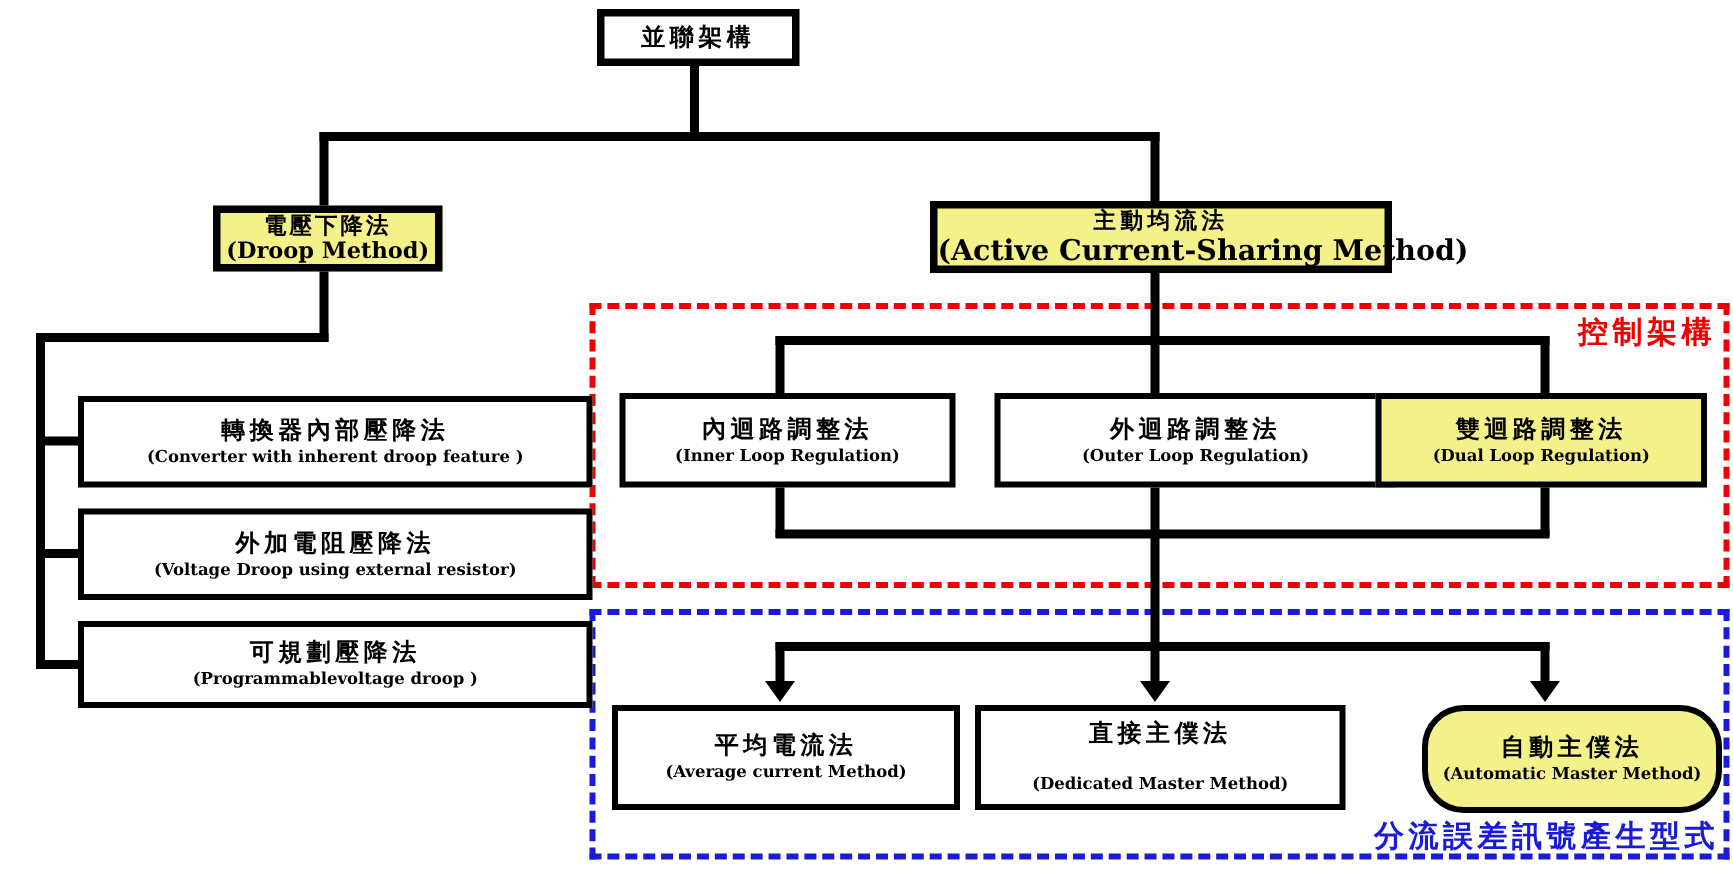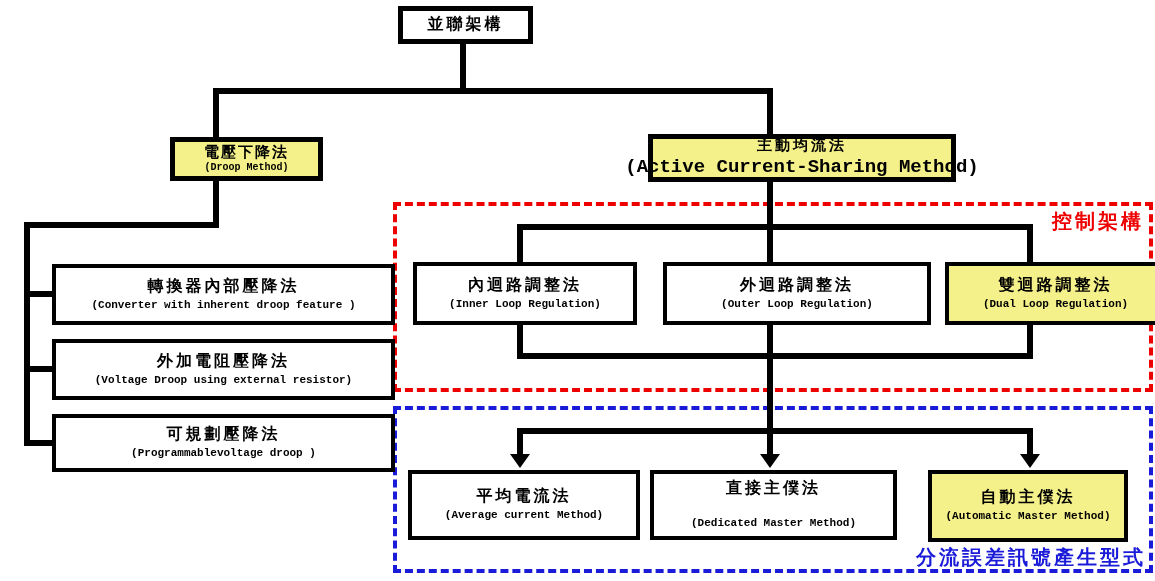--- a/index.html
+++ b/index.html
@@ -2,25 +2,25 @@
 <html><head>
 <meta charset="utf-8">
 <style>
   html,body{margin:0;padding:0;background:#fff;}
   #canvas{
     position:relative;width:1155px;height:581px;background:#fff;overflow:hidden;
     font-family:"DejaVu Serif","Liberation Serif",serif;font-weight:bold;color:#000;
   }
   .box{
     position:absolute;background:#fff;border:4px solid #000;box-sizing:border-box;
-    display:flex;flex-direction:column;justify-content:center;align-items:center;
-    text-align:center;line-height:1.3;font-family:Liberation Mono, monospace;
+    display:flex;flex-direction:column;justify-content:center;
+    text-align:center;line-height:1.3;
   }
   .box.thick{border-width:5px;}
-  .box.yellow{background:#F5F18A;margin-left:28px;}
+  .box.yellow{background:#F5F18A;}
   .zh{font-size:16px;letter-spacing:3px;white-space:nowrap;}
   .en{font-size:11px;letter-spacing:0;white-space:nowrap;}
   .line{position:absolute;background:#000;}
   .arrowhead{
     position:absolute;width:0;height:0;
     border-left:10px solid transparent;border-right:10px solid transparent;
     border-top:14px solid #000;
   }
   .group{position:absolute;box-sizing:border-box;}
   .group.red{border:4px dashed #EE0000;}
@@ -69,21 +69,21 @@
   <div class="arrowhead" style="left:510px;top:454px;"></div>
   <div class="arrowhead" style="left:760px;top:454px;"></div>
   <div class="arrowhead" style="left:1020px;top:454px;"></div>
 
   <div class="box thick" style="left:398px;top:6px;width:135px;height:38px;">
     <div class="zh">並聯架構</div>
   </div>
 
   <div class="box thick yellow" style="left:142px;top:137px;width:153px;height:44px;line-height:1.15;">
     <div class="zh" style="font-size:15px;letter-spacing:2px;">電壓下降法</div>
-    <div class="en" style="font-size:10px;">(Droop Method)</div>
+    <div class="en" style="font-size:15px;">(Droop Method)</div>
   </div>
 
   <div class="box thick yellow" style="left:620px;top:134px;width:308px;height:48px;line-height:1.2;">
     <div class="zh" style="font-size:15px;letter-spacing:3px;">主動均流法</div>
     <div class="en" style="font-size:19px;">(Active Current-Sharing Method)</div>
   </div>
 
   <div class="box" style="left:52px;top:264px;width:343px;height:61px;">
     <div class="zh">轉換器內部壓降法</div>
     <div class="en">(Converter with inherent droop feature )</div>
@@ -117,18 +117,18 @@
   <div class="box" style="left:408px;top:470px;width:232px;height:70px;">
     <div class="zh">平均電流法</div>
     <div class="en">(Average current Method)</div>
   </div>
 
   <div class="box" style="left:650px;top:470px;width:247px;height:70px;gap:16px;">
     <div class="zh">直接主僕法</div>
     <div class="en">(Dedicated Master Method)</div>
   </div>
 
-  <div class="box yellow" style="left:900px;top:470px;width:200px;height:72px;">
+  <div class="box yellow" style="left:948px;top:470px;width:200px;height:72px;border-radius:28px;">
     <div class="zh">自動主僕法</div>
     <div class="en">(Automatic Master Method)</div>
   </div>
 
 </div>
 
 </body></html>

